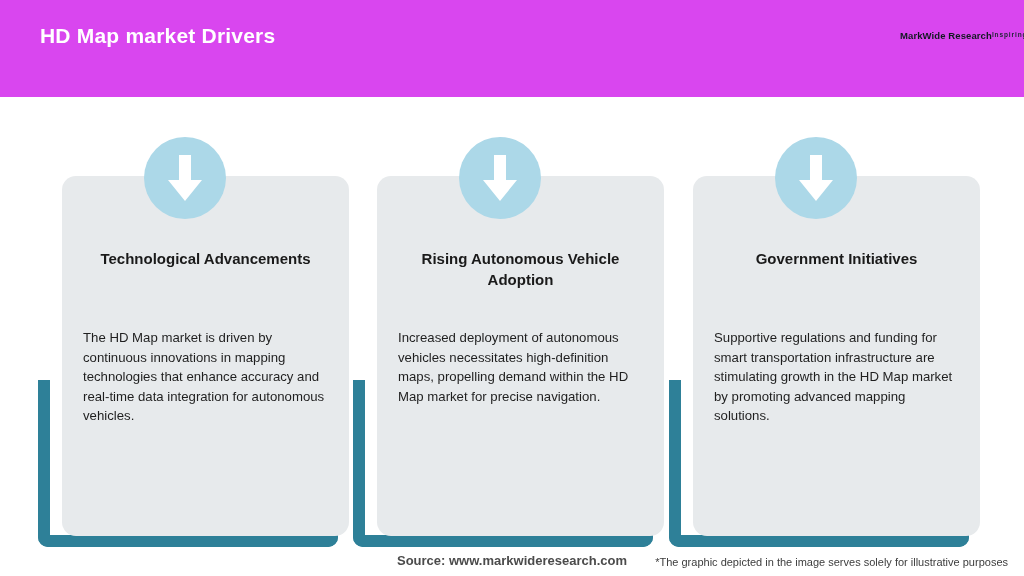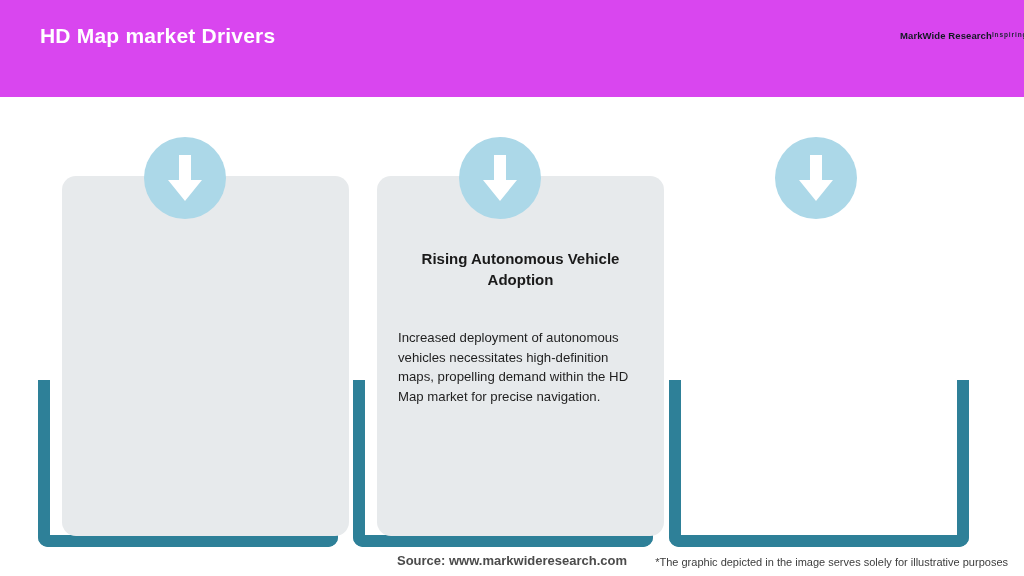--- a/index.html
+++ b/index.html
@@ -188,20 +188,22 @@
     <div class="logo-name">MarkWide Research</div>
     <div class="logo-tag">Inspiring Growth</div>
   </div>
 </div>
 
 <div class="stage">
 
   <div class="card-group g1">
     <div class="frame"></div>
     <div class="card">
+      <div class="card-title">Technological Advancements</div>
+      <div class="card-body">The HD Map market is driven by continuous innovations in mapping technologies that enhance accuracy and real-time data integration for autonomous vehicles.</div>
     </div>
     <div class="badge">
       <svg width="40" height="50" viewBox="0 0 40 50">
         <path d="M14 2 L26 2 L26 27 L37 27 L20 48 L3 27 L14 27 Z" fill="#FFFFFF"></path>
       </svg>
     </div>
   </div>
 
   <div class="card-group g2">
     <div class="frame"></div>
@@ -211,20 +213,24 @@
     </div>
     <div class="badge">
       <svg width="40" height="50" viewBox="0 0 40 50">
         <path d="M14 2 L26 2 L26 27 L37 27 L20 48 L3 27 L14 27 Z" fill="#FFFFFF"></path>
       </svg>
     </div>
   </div>
 
   <div class="card-group g3">
     <div class="frame"></div>
+    <div class="card">
+      <div class="card-title">Government Initiatives</div>
+      <div class="card-body">Supportive regulations and funding for smart transportation infrastructure are stimulating growth in the HD Map market by promoting advanced mapping solutions.</div>
+    </div>
     <div class="badge">
       <svg width="40" height="50" viewBox="0 0 40 50">
         <path d="M14 2 L26 2 L26 27 L37 27 L20 48 L3 27 L14 27 Z" fill="#FFFFFF"></path>
       </svg>
     </div>
   </div>
 
 </div>
 
 <div class="source">Source: www.markwideresearch.com</div>

